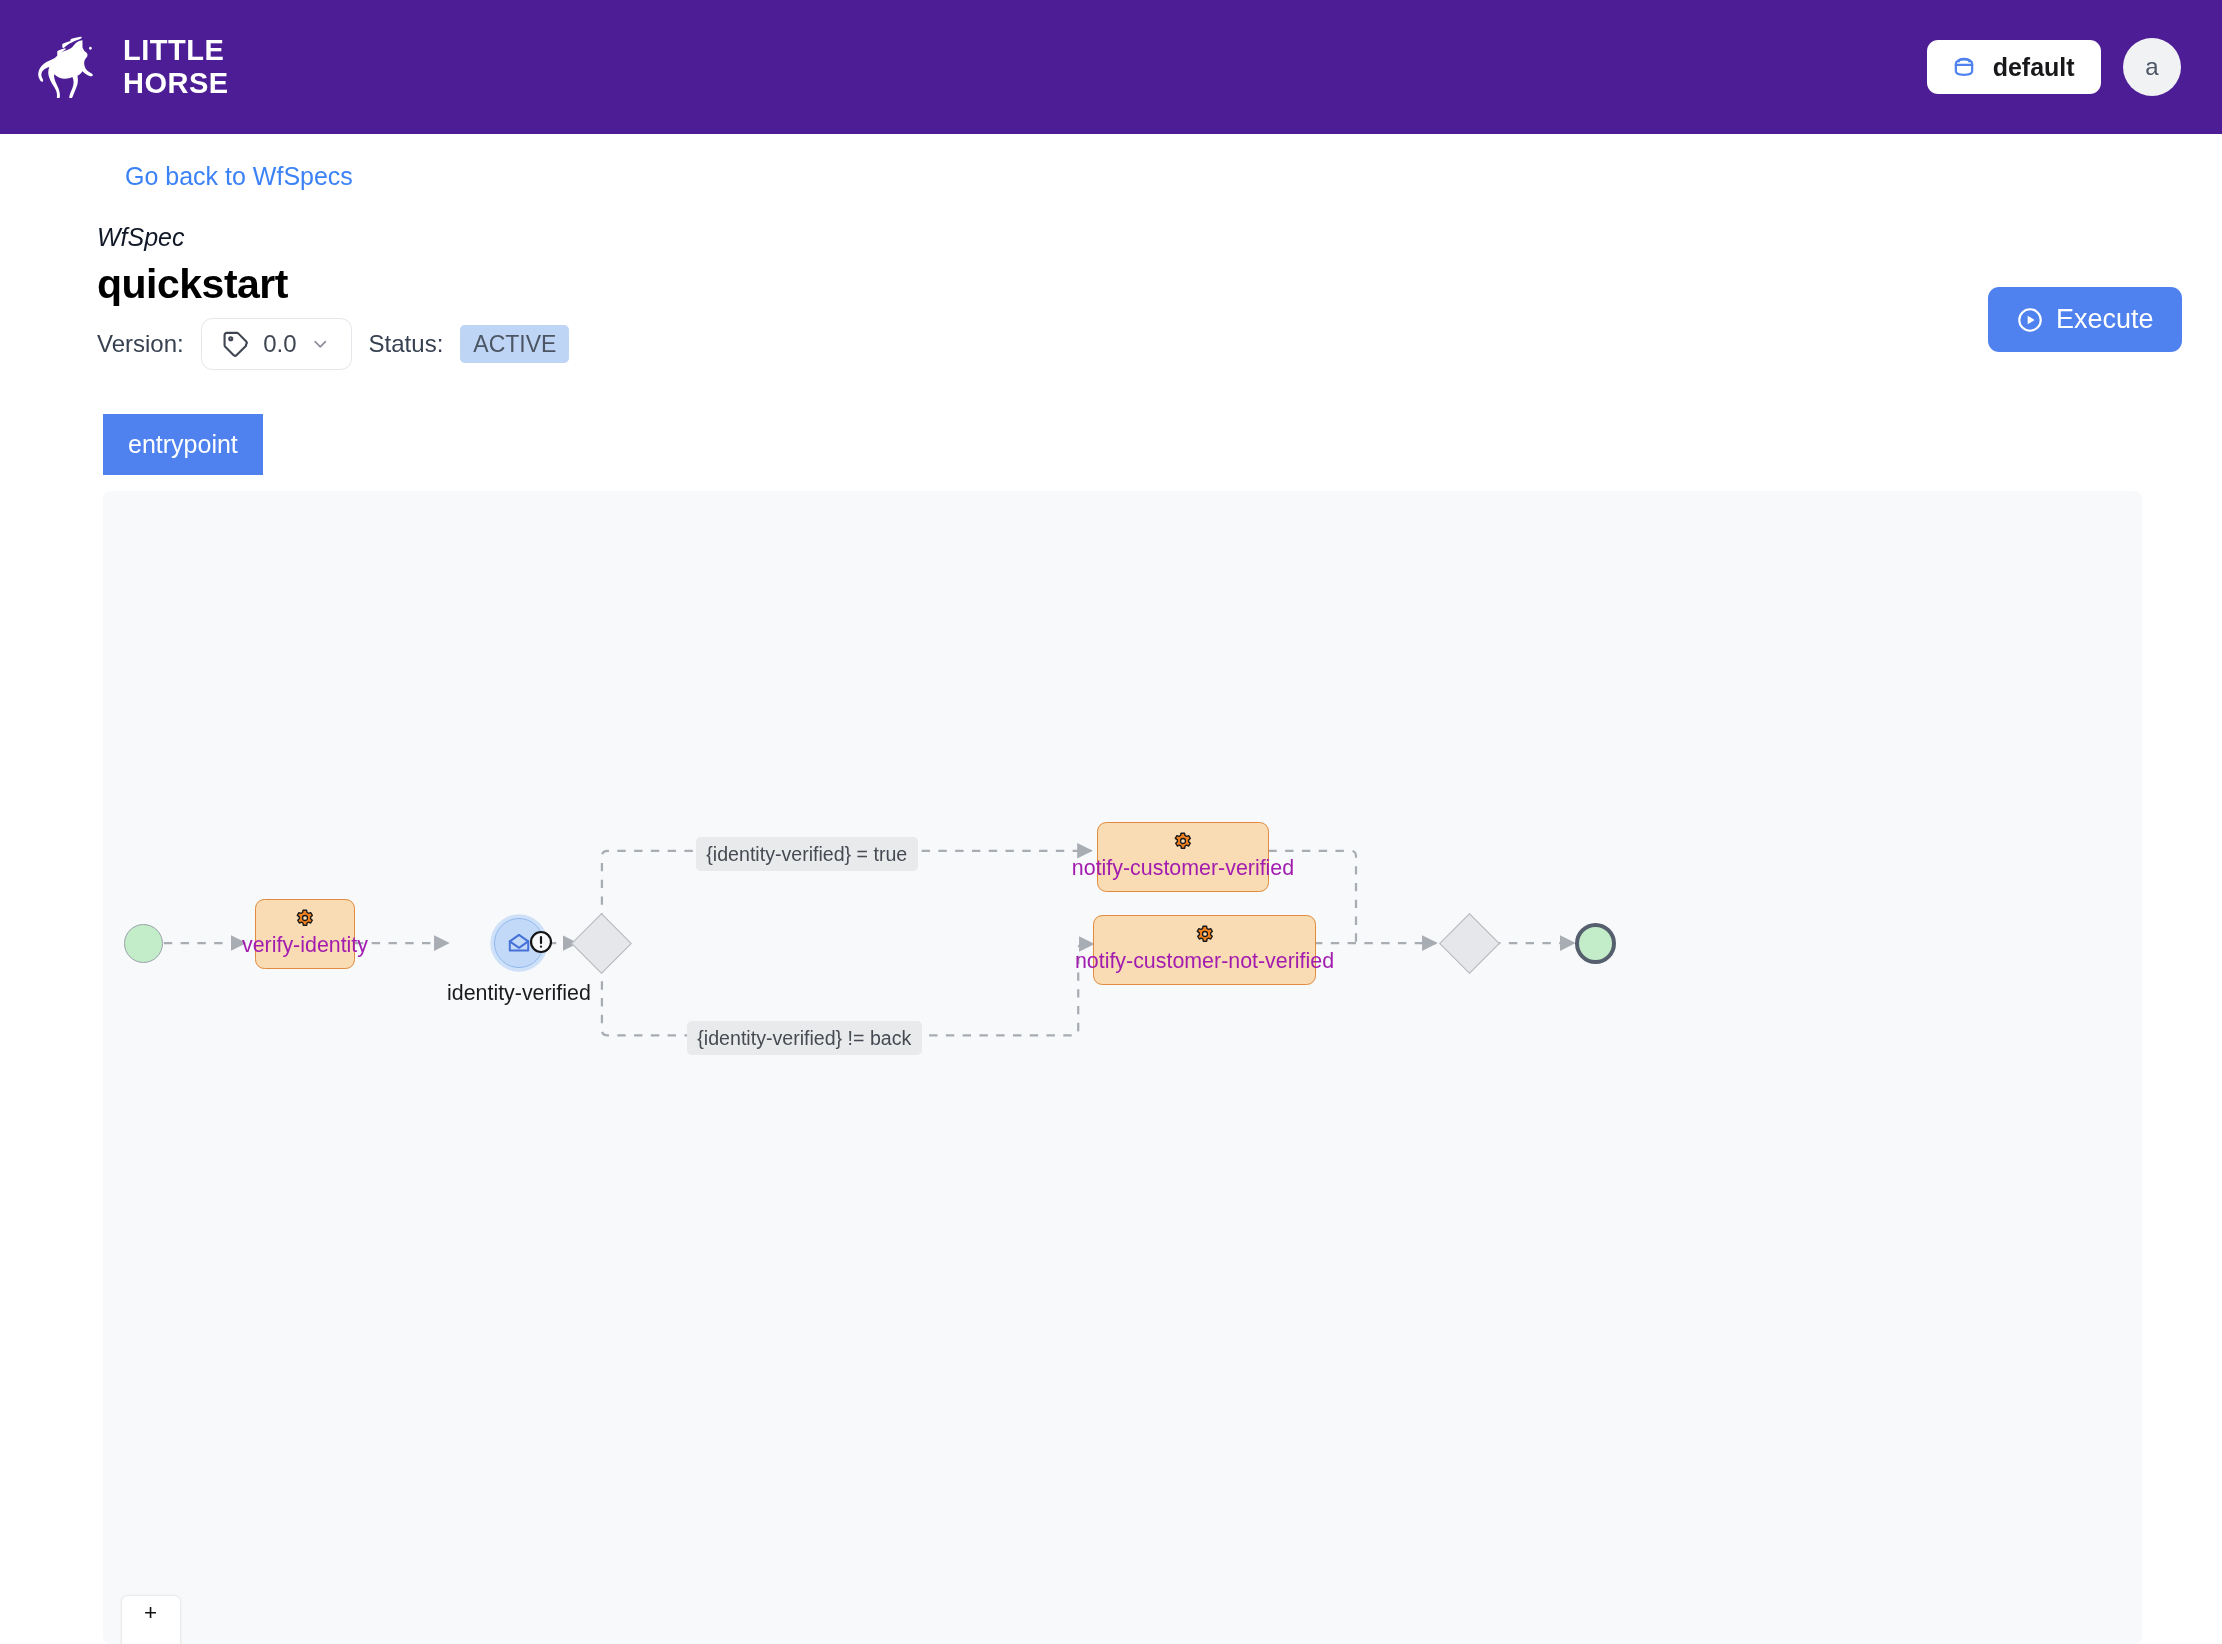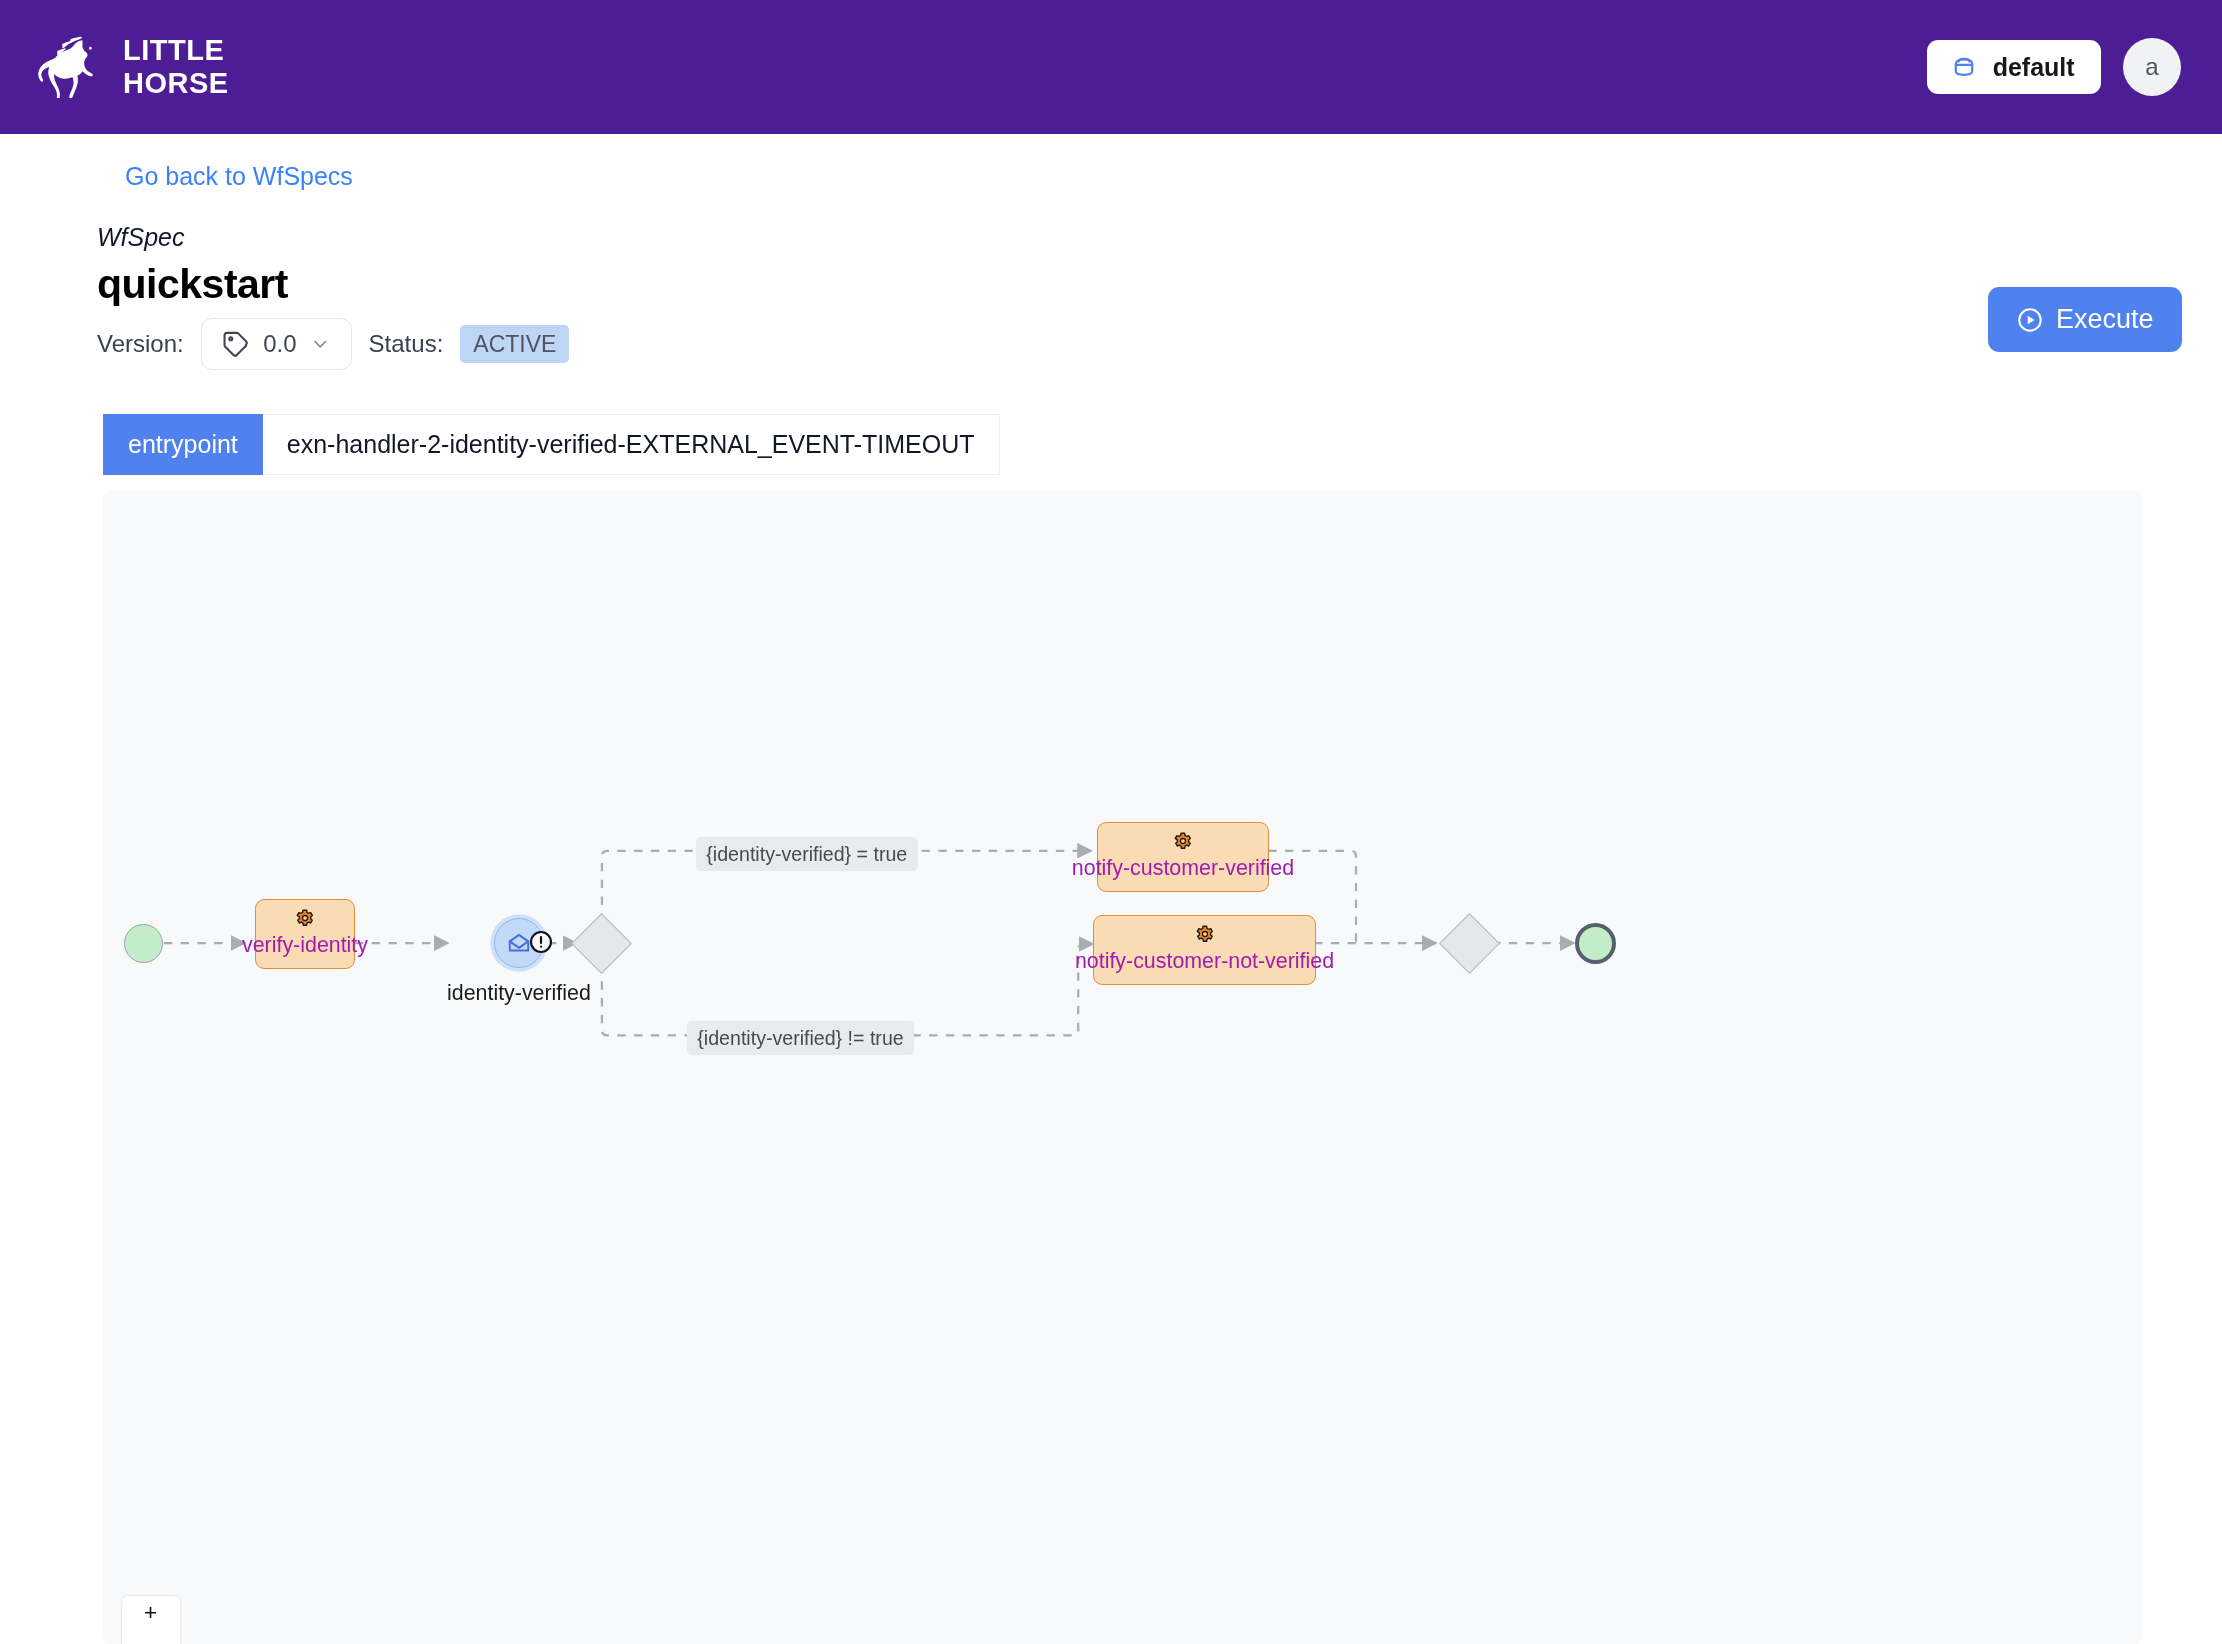--- a/index.html
+++ b/index.html
@@ -218,21 +218,20 @@
   <button class="execute-btn">
     <svg width="28" height="28" viewBox="0 0 24 24" fill="none" stroke="#ffffff" stroke-width="1.8">
       <circle cx="12" cy="12" r="9.2"></circle>
       <path d="M10 8.4 16 12 10 15.6 Z" fill="#ffffff" stroke="none"></path>
     </svg>
     <span>Execute</span>
   </button>
 
   <div class="tabs">
     <div class="tab active">entrypoint</div>
-    <div class="tab inactive">exn-handler-2-identity-verified-EXTERNAL_EVENT-TIMEOUT</div>
   </div>
 
   <div class="canvas">
 
     <svg class="flow-svg" width="2039" height="1153" viewBox="0 0 2187 1237">
       <defs>
         <marker id="arrow" viewBox="0 0 10 10" refX="9" refY="5" markerWidth="7" markerHeight="7" orient="auto-start-reverse">
           <path d="M 0 0 L 10 5 L 0 10 z" fill="#a8acb3"></path>
         </marker>
       </defs>
@@ -287,21 +286,21 @@
         <circle cx="12" cy="16.3" r="1.05" fill="#141414" stroke="none"></circle>
       </svg>
     </div>
 
     <div class="node" style="left:477px; top:431px;">
       <div class="gateway"></div>
     </div>
 
     <div class="edge-label" style="left:593px; top:346px;">{identity-verified} = true</div>
 
-    <div class="edge-label" style="left:584px; top:530px;">{identity-verified} != true</div>
+    <div class="edge-label" style="left:584px; top:530px;">{identity-verified} != back</div>
 
     <div class="node task-node" style="left:994px; top:331px; width:172px;">
       <svg width="24" height="24" viewBox="0 0 24 24">
         <path fill="#f2811d" stroke="#1a1a1a" stroke-width="1.4" stroke-linejoin="round" d="M13.6 2.3l.4 2.2 1.6.9 2.1-.8 1.6 2.8-1.7 1.5v1.8l1.7 1.5-1.6 2.8-2.1-.8-1.6.9-.4 2.2h-3.2l-.4-2.2-1.6-.9-2.1.8-1.6-2.8 1.7-1.5V8.9L4.3 7.4l1.6-2.8 2.1.8 1.6-.9.4-2.2z"></path>
         <circle cx="12" cy="10" r="2.5" fill="#fadcb4" stroke="#1a1a1a" stroke-width="1.3"></circle>
       </svg>
       <div class="task-label">notify-customer-verified</div>
     </div>
 
     <div class="node task-node" style="left:990px; top:424px; width:223px;">

